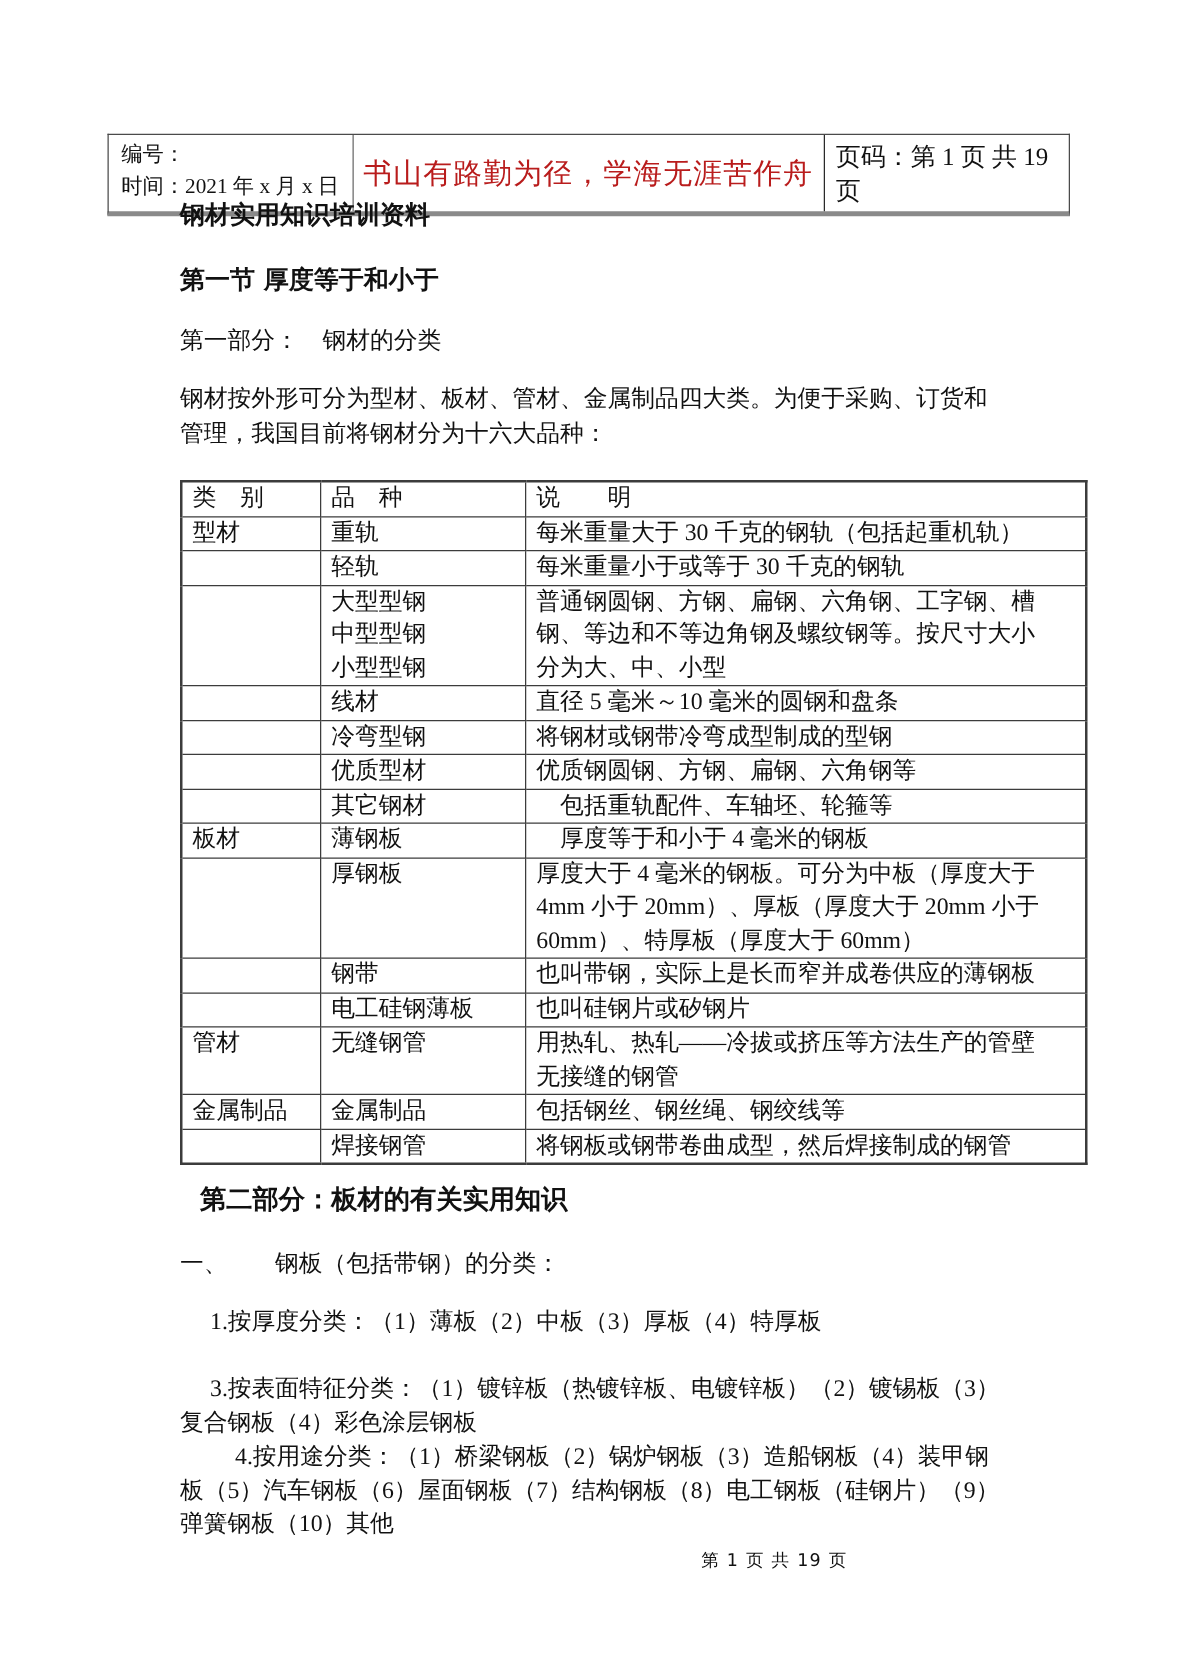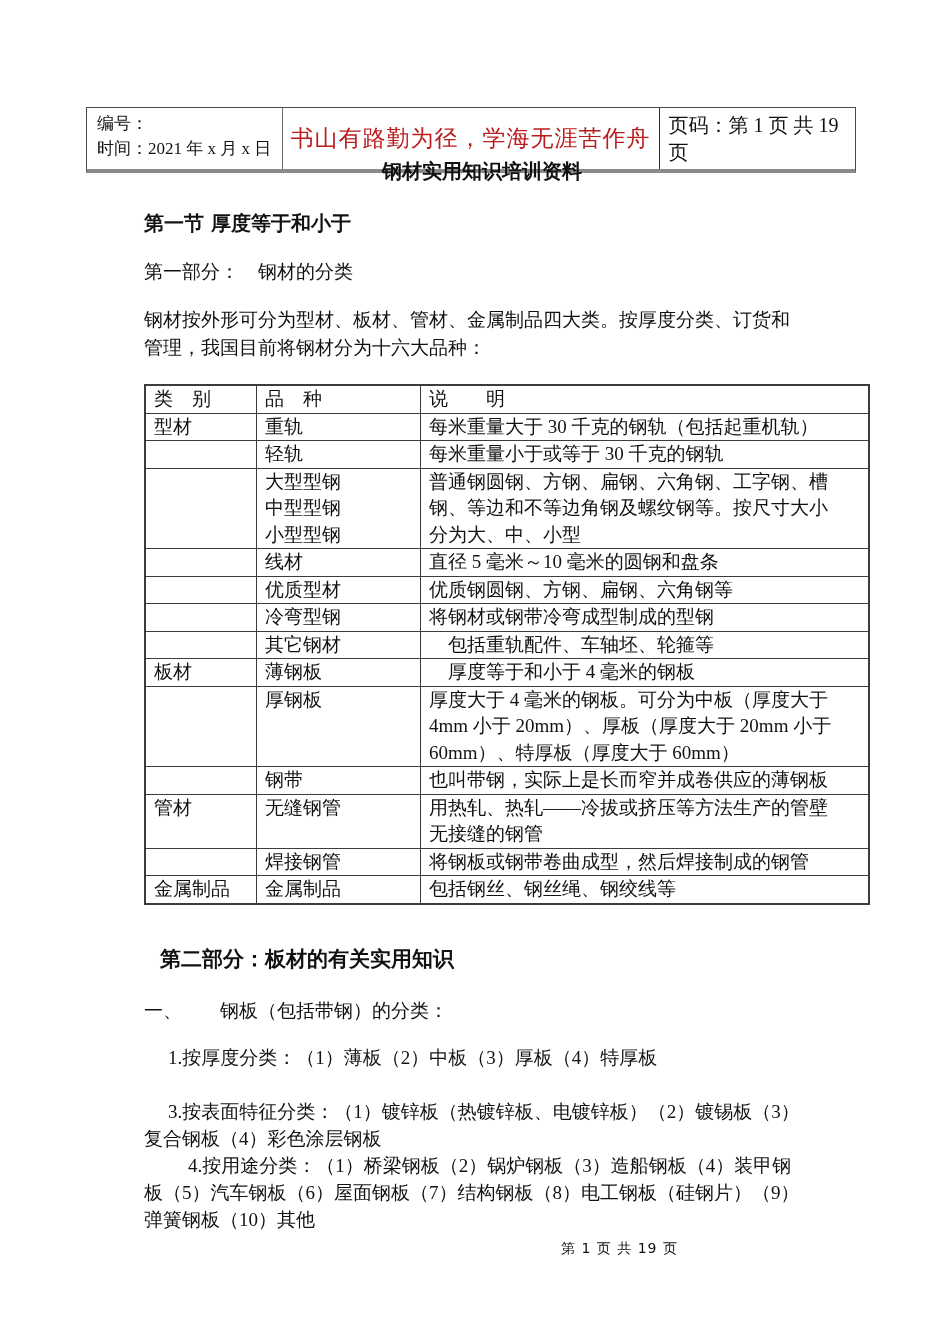--- a/index.html
+++ b/index.html
@@ -40,21 +40,21 @@
     color:#b91c1c;
     font-weight:400;
     font-size:23px;
     font-family:"Liberation Serif","DejaVu Serif",serif;
     letter-spacing:1px;
     white-space:nowrap;
   }
   
   .doc-title{
     position:absolute;left:144px;top:158px;width:676px;
-    text-align:center;font-weight:700;font-size:20px;
+    font-weight:700;font-size:20px;
     font-family:Liberation Sans, sans-serif;
   }
   .sec1-heading{
     position:absolute;left:144px;top:210px;
     font-weight:700;font-size:20px;
     font-family:"DejaVu Sans","Liberation Sans",sans-serif;
   }
   .part1-heading{
     position:absolute;left:144px;top:259px;
     font-size:19px;
@@ -124,21 +124,21 @@
     </div>
     <div class="hdr-cell c3">
       <span>页码：第 1 页  共 19 页</span>
     </div>
   </div>
 
   <div class="doc-title">钢材实用知识培训资料</div>
 
   <div class="sec1-heading">第一节 厚度等于和小于</div>
   <div class="part1-heading">第一部分：　钢材的分类</div>
-  <div class="intro-para">钢材按外形可分为型材、板材、管材、金属制品四大类。按厚度分类、订货和
+  <div class="intro-para">钢材按外形可分为型材、板材、管材、金属制品四大类。为便于采购、订货和
 管理，我国目前将钢材分为十六大品种：</div>
 
   <table class="cls-table">
     <tbody>
       <tr class="outer-top">
         <td class="col-cat">类　别</td>
         <td class="col-var">品　种</td>
         <td class="col-desc">说　　明</td>
       </tr>
       <tr>
@@ -160,27 +160,27 @@
 钢、等边和不等边角钢及螺纹钢等。按尺寸大小
 分为大、中、小型</td>
       </tr>
       <tr>
         <td></td>
         <td>线材</td>
         <td>直径 5 毫米～10 毫米的圆钢和盘条</td>
       </tr>
       <tr>
         <td></td>
+        <td>冷弯型钢</td>
+        <td>将钢材或钢带冷弯成型制成的型钢</td>
+      </tr>
+      <tr>
+        <td></td>
         <td>优质型材</td>
         <td>优质钢圆钢、方钢、扁钢、六角钢等</td>
-      </tr>
-      <tr>
-        <td></td>
-        <td>冷弯型钢</td>
-        <td>将钢材或钢带冷弯成型制成的型钢</td>
       </tr>
       <tr>
         <td></td>
         <td>其它钢材</td>
         <td>　包括重轨配件、车轴坯、轮箍等</td>
       </tr>
       <tr>
         <td>板材</td>
         <td>薄钢板</td>
         <td>　厚度等于和小于 4 毫米的钢板</td>
@@ -191,34 +191,39 @@
         <td>厚度大于 4 毫米的钢板。可分为中板（厚度大于
 4mm 小于 20mm）、厚板（厚度大于 20mm 小于
 60mm）、特厚板（厚度大于 60mm）</td>
       </tr>
       <tr>
         <td></td>
         <td>钢带</td>
         <td>也叫带钢，实际上是长而窄并成卷供应的薄钢板</td>
       </tr>
       <tr>
+        <td></td>
+        <td>电工硅钢薄板</td>
+        <td>也叫硅钢片或矽钢片</td>
+      </tr>
+      <tr>
         <td>管材</td>
         <td>无缝钢管</td>
         <td>用热轧、热轧——冷拔或挤压等方法生产的管壁
 无接缝的钢管</td>
       </tr>
       <tr>
-        <td></td>
-        <td>焊接钢管</td>
-        <td>将钢板或钢带卷曲成型，然后焊接制成的钢管</td>
-      </tr>
-      <tr>
         <td>金属制品</td>
         <td>金属制品</td>
         <td>包括钢丝、钢丝绳、钢绞线等</td>
+      </tr>
+      <tr>
+        <td></td>
+        <td>焊接钢管</td>
+        <td>将钢板或钢带卷曲成型，然后焊接制成的钢管</td>
       </tr>
     </tbody>
   </table>
 
   <div class="sec2-heading">第二部分：板材的有关实用知识</div>
   <div class="sec2-item1">一、　　钢板（包括带钢）的分类：</div>
   <div class="lst lst1">1.按厚度分类：（1）薄板（2）中板（3）厚板（4）特厚板</div>
   <div class="lst lst3">3.按表面特征分类：（1）镀锌板（热镀锌板、电镀锌板）（2）镀锡板（3）
 复合钢板（4）彩色涂层钢板</div>
   <div class="lst lst4">4.按用途分类：（1）桥梁钢板（2）锅炉钢板（3）造船钢板（4）装甲钢

